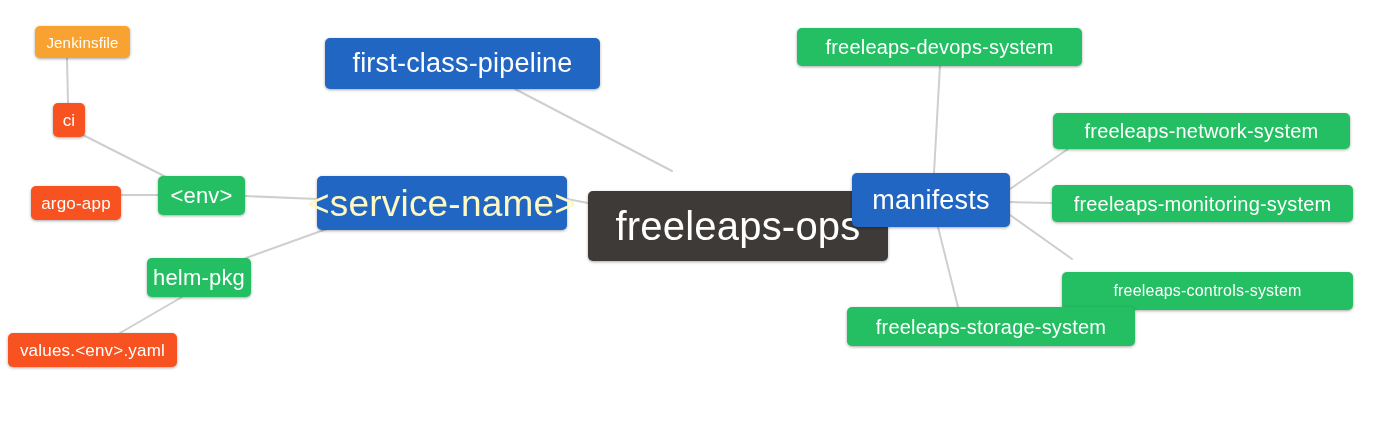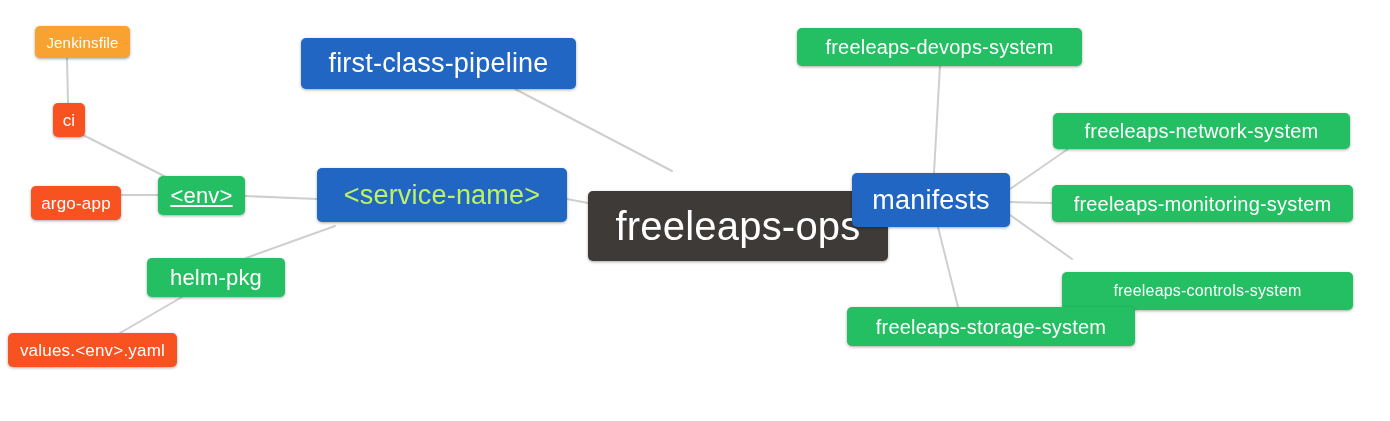--- a/index.html
+++ b/index.html
@@ -50,25 +50,25 @@
       <line x1="515" y1="89" x2="672" y2="171" stroke="#cfcfcf" stroke-width="2" stroke-linecap="round"></line>
       <line x1="567" y1="199" x2="588" y2="203" stroke="#cfcfcf" stroke-width="2" stroke-linecap="round"></line>
       <line x1="847" y1="204" x2="852" y2="201" stroke="#cfcfcf" stroke-width="2" stroke-linecap="round"></line>
       <line x1="934" y1="173" x2="940" y2="65" stroke="#cfcfcf" stroke-width="2" stroke-linecap="round"></line>
       <line x1="1010" y1="189" x2="1068" y2="149" stroke="#cfcfcf" stroke-width="2" stroke-linecap="round"></line>
       <line x1="1010" y1="202" x2="1052" y2="203" stroke="#cfcfcf" stroke-width="2" stroke-linecap="round"></line>
       <line x1="1010" y1="215" x2="1072" y2="259" stroke="#cfcfcf" stroke-width="2" stroke-linecap="round"></line>
       <line x1="938" y1="227" x2="958" y2="307" stroke="#cfcfcf" stroke-width="2" stroke-linecap="round"></line>
     </svg>
 <div class="node" style="left: 588px; top: 171px; width: 300px; height: 70px; background: rgb(62, 58, 55); font-size: 40px; color: rgb(255, 255, 255); margin-top: 20px;">freeleaps-ops</div>
-    <div class="node" style="left: 301px; top: 38px; width: 275px; height: 51px; background: rgb(33, 102, 194); font-size: 27px; color: rgb(255, 255, 255);">first-class-pipeline</div>
-    <div class="node" style="left: 317px; top: 168px; width: 250px; height: 54px; background: rgb(33, 102, 194); font-size: 27px; color: #bef264;">&lt;service-name&gt;</div>
+    <div class="node" style="left: 325px; top: 38px; width: 275px; height: 51px; background: rgb(33, 102, 194); font-size: 27px; color: rgb(255, 255, 255);">first-class-pipeline</div>
+    <div class="node" style="left: 317px; top: 176px; width: 250px; height: 54px; background: rgb(33, 102, 194); font-size: 37px; color: #fef9c3;">&lt;service-name&gt;</div>
     <div class="node" style="left: 852px; top: 173px; width: 158px; height: 54px; background: rgb(33, 102, 194); font-size: 27px; color: rgb(255, 255, 255);">manifests</div>
-    <div class="node" style="left: 158px; top: 176px; width: 87px; height: 39px; background: rgb(35, 191, 98); font-size: 22px; color: rgb(255, 255, 255); text-decoration: underline;">&lt;env&gt;</div>
-    <div class="node" style="left: 147px; top: 258px; width: 138px; height: 39px; background: rgb(35, 191, 98); font-size: 22px; color: rgb(255, 255, 255);">helm-pkg</div>
+    <div class="node" style="left: 158px; top: 176px; width: 87px; height: 39px; background: rgb(35, 191, 98); font-size: 22px; color: rgb(255, 255, 255);">&lt;env&gt;</div>
+    <div class="node" style="left: 147px; top: 258px; width: 104px; height: 39px; background: rgb(35, 191, 98); font-size: 22px; color: rgb(255, 255, 255);">helm-pkg</div>
     <div class="node" style="left: 53px; top: 103px; width: 32px; height: 34px; background: rgb(248, 82, 33); font-size: 17px; color: rgb(255, 255, 255); text-align: center;">ci</div>
     <div class="node" style="left: 31px; top: 178px; width: 90px; height: 34px; background: rgb(248, 82, 33); font-size: 17px; color: rgb(255, 255, 255); margin-top: 8px;">argo-app</div>
     <div class="node" style="left: 35px; top: 26px; width: 95px; height: 32px; background: rgb(248, 163, 49); font-size: 15px; color: rgb(255, 255, 255);">Jenkinsfile</div>
     <div class="node" style="left: 8px; top: 333px; width: 169px; height: 34px; background: rgb(248, 82, 33); font-size: 17px; color: rgb(255, 255, 255);">values.&lt;env&gt;.yaml</div>
     <div class="node" style="left: 797px; top: 28px; width: 285px; height: 38px; background: rgb(35, 191, 98); font-size: 20px; color: rgb(255, 255, 255);">freeleaps-devops-system</div>
     <div class="node" style="left: 1053px; top: 113px; width: 297px; height: 36px; background: rgb(35, 191, 98); font-size: 20px; color: rgb(255, 255, 255);">freeleaps-network-system</div>
     <div class="node" style="left: 1052px; top: 185px; width: 301px; height: 37px; background: rgb(35, 191, 98); font-size: 20px; color: rgb(255, 255, 255);">freeleaps-monitoring-system</div>
     <div class="node" style="left: 1062px; top: 272px; width: 291px; height: 38px; background: rgb(35, 191, 98); font-size: 16px; color: rgb(255, 255, 255);">freeleaps-controls-system</div>
     <div class="node" style="left: 815px; top: 307px; width: 288px; height: 39px; background: rgb(35, 191, 98); font-size: 20px; color: rgb(255, 255, 255); margin-left: 32px;">freeleaps-storage-system</div>
   </div>

